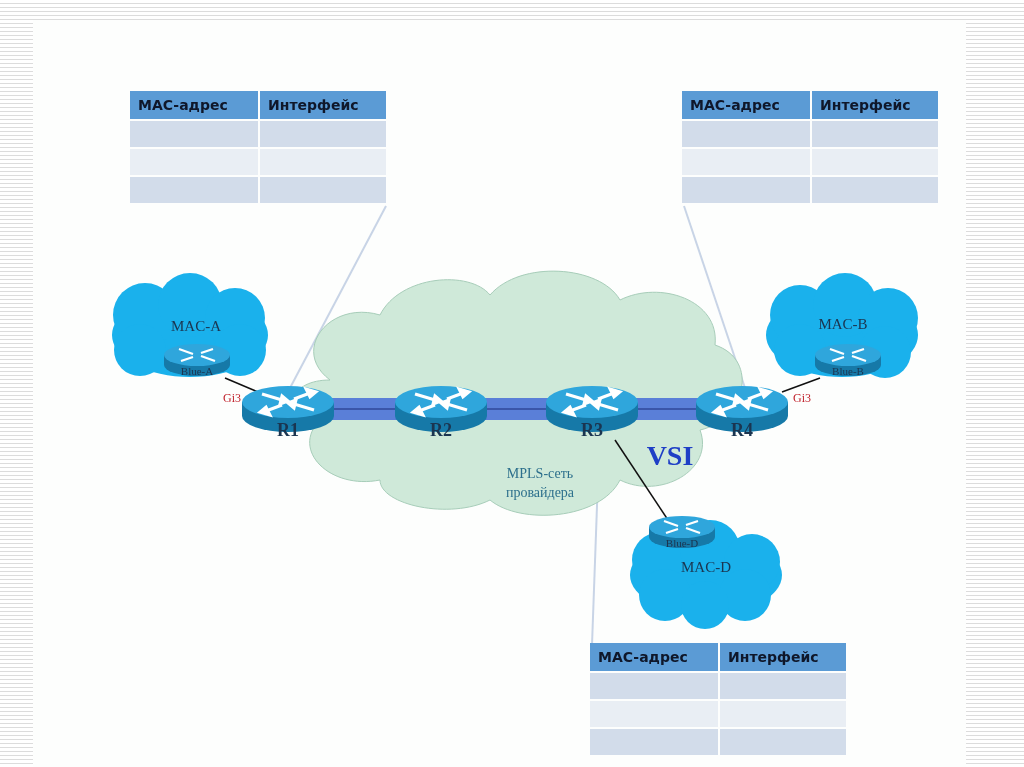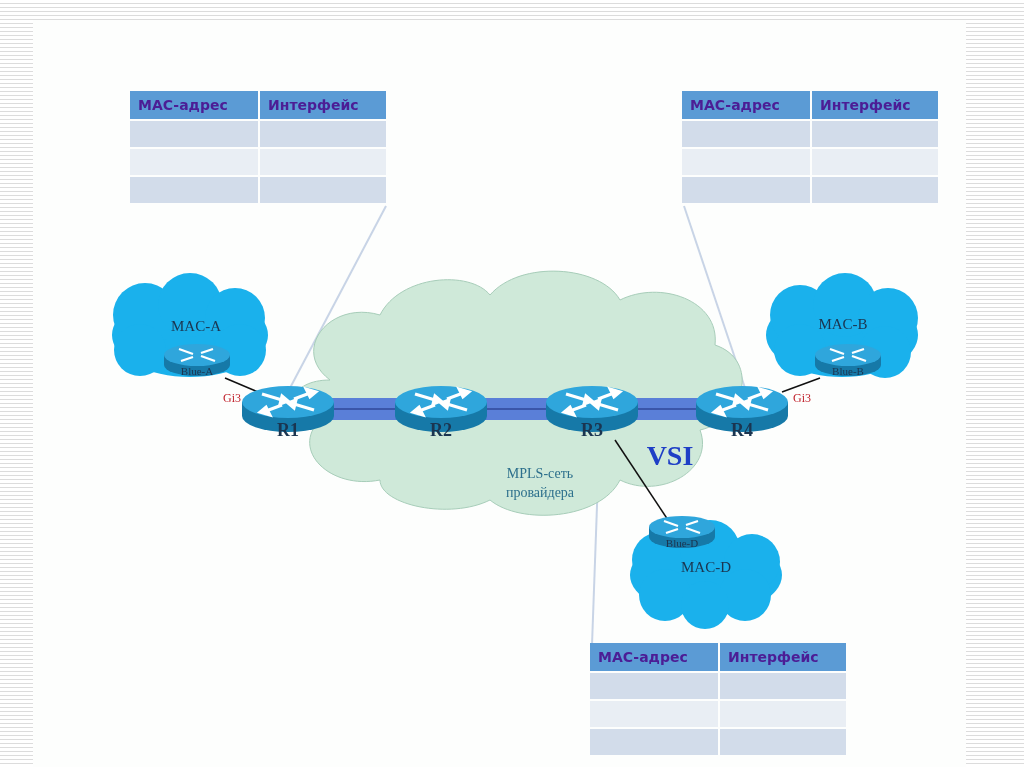--- a/index.html
+++ b/index.html
@@ -4,21 +4,21 @@
 <style>
   html, body { margin:0; padding:0; }
   body { width:1024px; height:767px; position:relative; overflow:hidden; background:#fff; font-family:"Liberation Sans", sans-serif; }
   .stripes { position:absolute; background: repeating-linear-gradient(to bottom, #fff 0px, #fff 3px, #dcdcdc 3px, #dcdcdc 4px); }
   #stripe-top { left:0; top:0; width:1024px; height:20px; }
   #stripe-left { left:0; top:20px; width:33px; height:747px; }
   #stripe-right { left:966px; top:20px; width:58px; height:747px; }
   .slide { position:absolute; left:33px; top:20px; width:933px; height:747px; background:#fdfefd; }
   svg#diagram { position:absolute; left:0; top:0; }
   .mac-table { position:absolute; border-collapse:separate; border-spacing:2px; }
-  .mac-table th { background:#5b9bd5; color:#4c1d95; font-weight:bold; font-size:14px; text-align:left; padding:4px 8px; height:20px; font-family:"DejaVu Sans", sans-serif; }
+  .mac-table th { background:#5b9bd5; color:#0f172a; font-weight:bold; font-size:14px; text-align:left; padding:4px 8px; height:20px; font-family:"DejaVu Sans", sans-serif; }
   .mac-table td { height:24px; }
   .mac-table tr.r1 td, .mac-table tr.r3 td { background:#d2dcea; }
   .mac-table tr.r2 td { background:#e9eef4; }
   #table-r1 { left:128px; top:89px; }
   #table-r4 { left:680px; top:89px; }
   #table-r3 { left:588px; top:641px; }
   #table-r1 th:first-child, #table-r4 th:first-child, #table-r3 th:first-child { width:112px; }
   #table-r1 th:last-child, #table-r4 th:last-child, #table-r3 th:last-child { width:110px; }
   .lbl { font-family:"Liberation Serif", serif; }
 </style>

